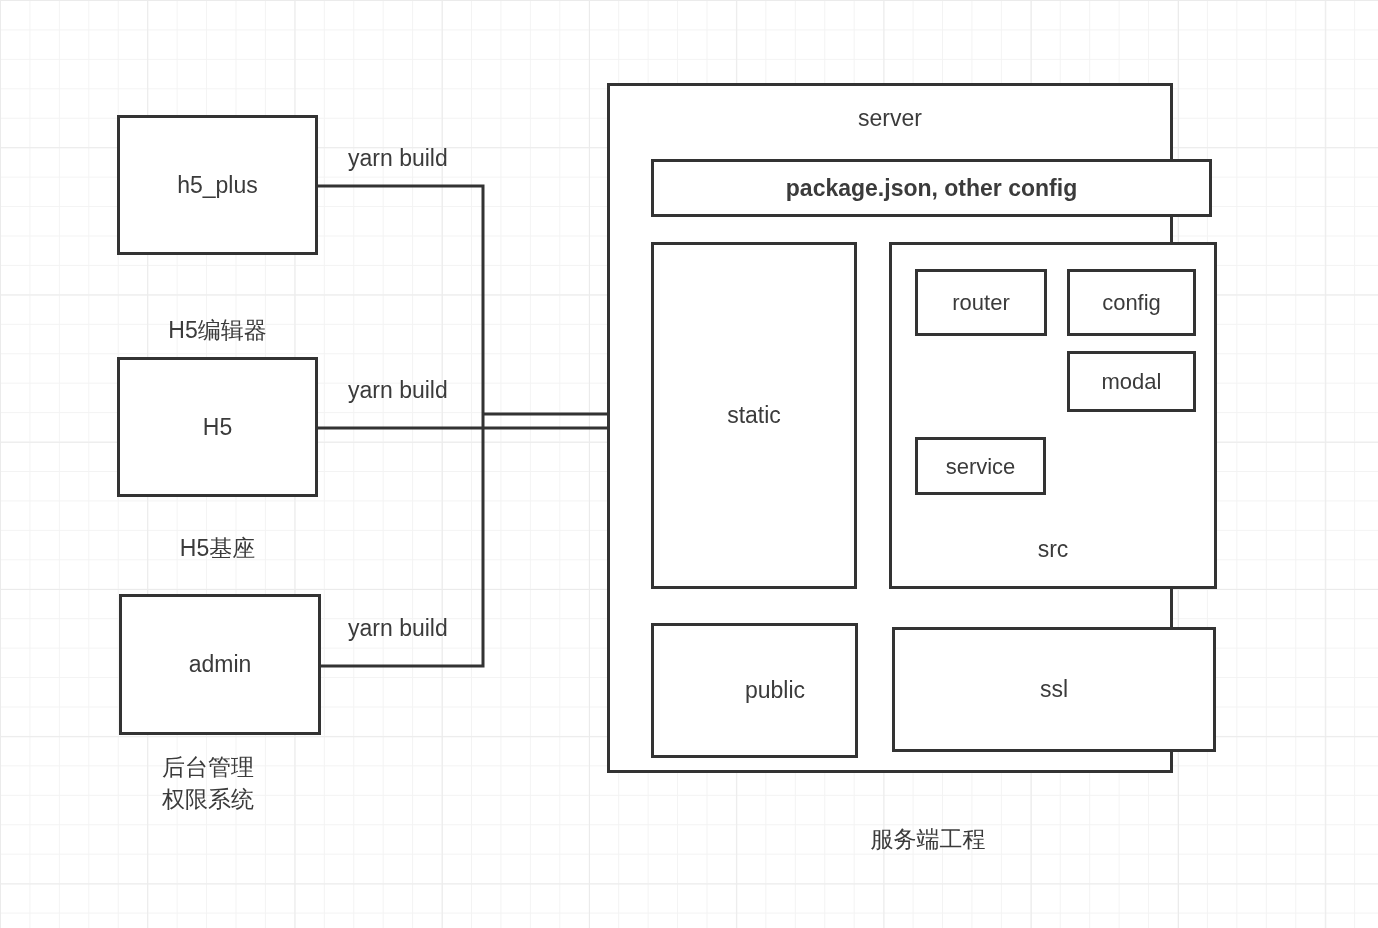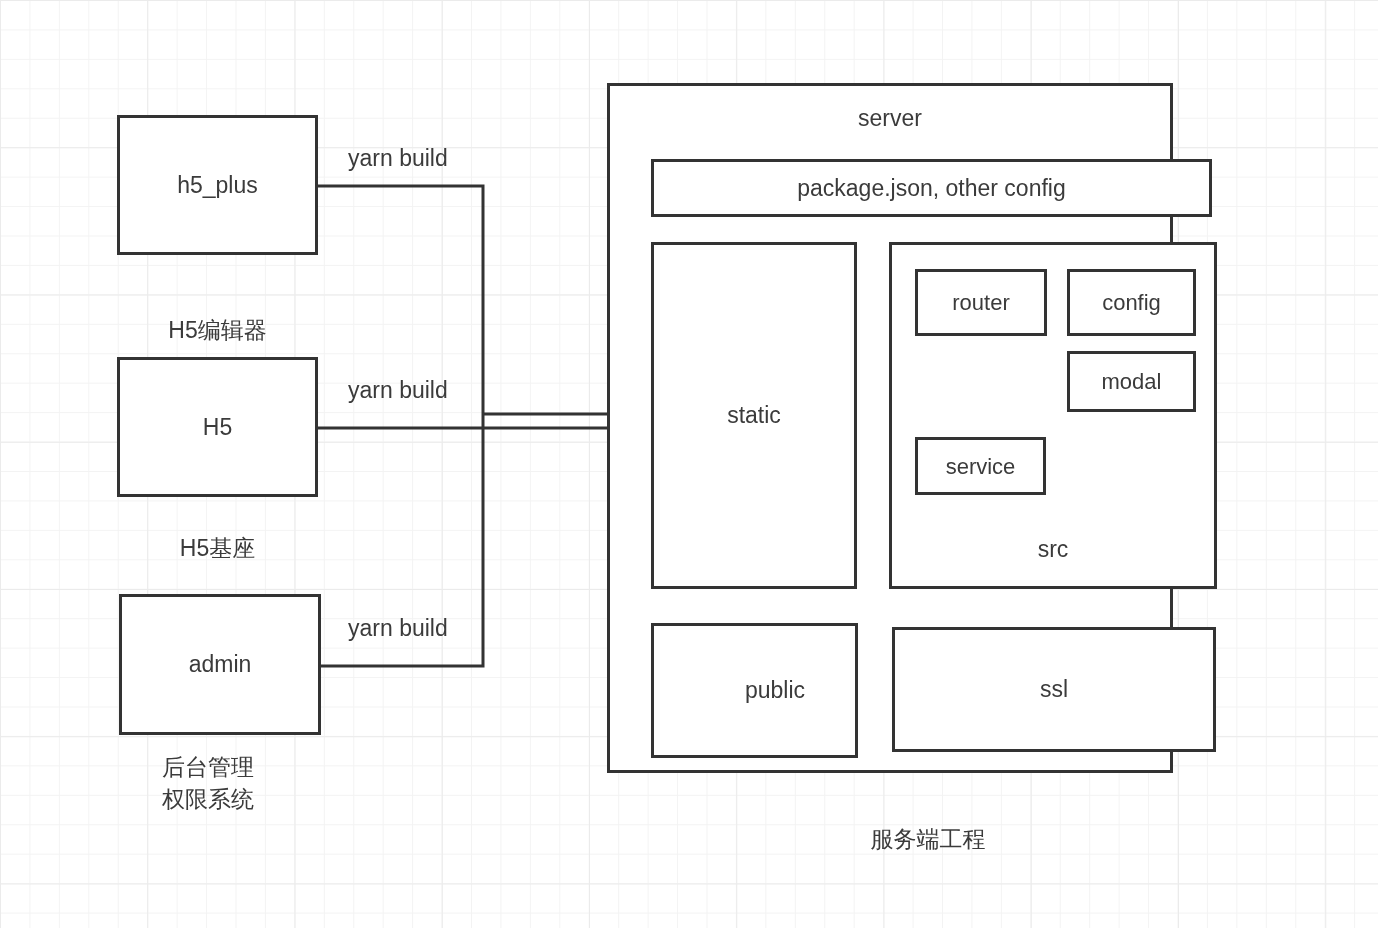--- a/index.html
+++ b/index.html
@@ -84,21 +84,21 @@
     position: absolute;
     box-sizing: border-box;
     border: 3px solid #333333;
     background: #ffffff;
     display: flex;
     align-items: center;
     justify-content: center;
     text-align: center;
     font-size: 23px;
   }
-  .n-pkg    { left: 41px;  top: 73px;  width: 561px; height: 58px; }
+  .n-pkg    { left: 41px;  top: 73px;  width: 561px; height: 58px; font-weight: bold; }
   .n-static { left: 41px;  top: 156px; width: 206px; height: 347px; }
   .n-src    { left: 279px; top: 156px; width: 328px; height: 347px; display: block; }
   .n-public { left: 41px;  top: 537px; width: 207px; height: 135px; padding-left: 41px; }
   .n-ssl    { left: 282px; top: 541px; width: 324px; height: 125px; }
 
   
   .n-src .module {
     position: absolute;
     box-sizing: border-box;
     border: 3px solid #333333;

